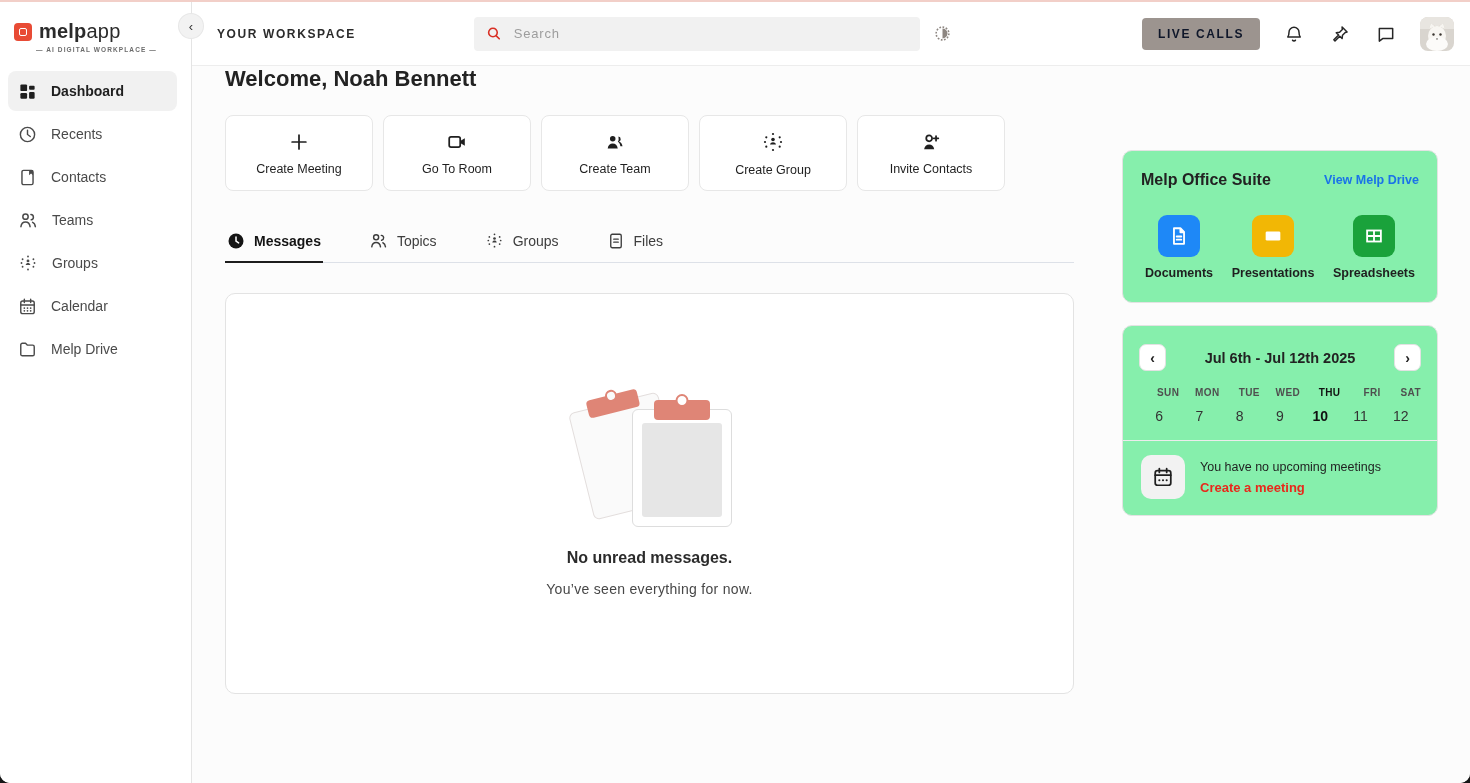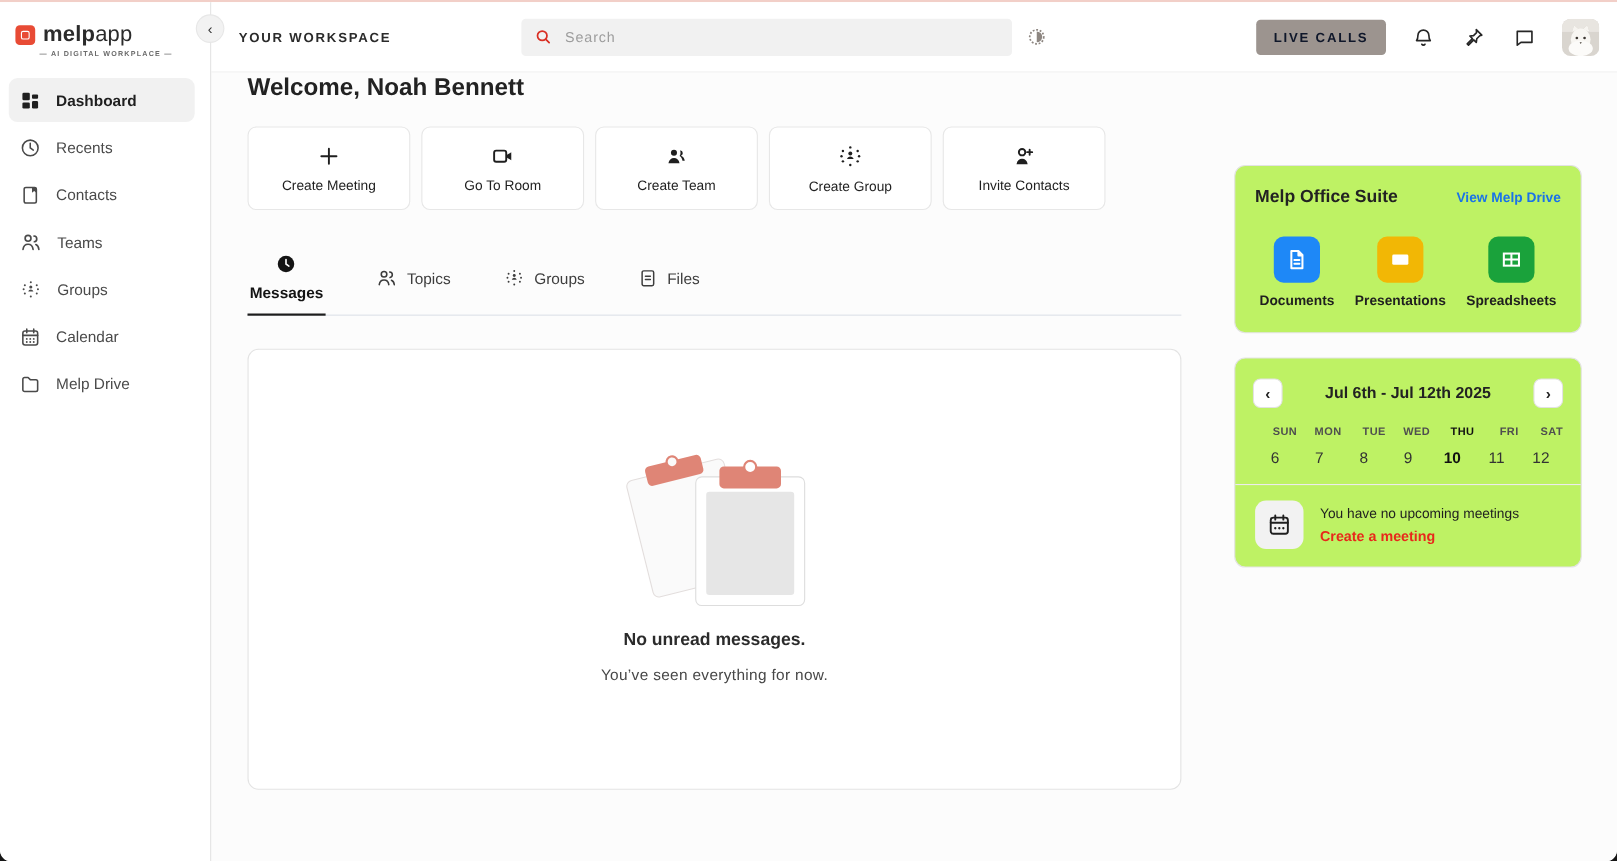--- a/index.html
+++ b/index.html
@@ -41,39 +41,39 @@
 
   
   .content { flex:1; display:flex; background:#fcfcfc; min-height:0; }
   .center-col { width:849px; margin-left:33px; flex:none; }
   .welcome { font-size:22px; font-weight:700; color:#222; }
   .actions { display:flex; gap:10px; margin-top:23px; }
   .action-card { width:148px; height:76px; background:#fff; border:1px solid #e7e7e7; border-radius:8px; display:flex; flex-direction:column; align-items:center; justify-content:center; gap:9px; cursor:pointer; }
   .action-card .label { font-size:12.5px; font-weight:500; color:#1f1f1f; }
   .tabs { display:flex; gap:44px; margin-top:40px; border-bottom:1px solid #dde1e8; }
   .tab { display:flex; align-items:center; gap:9px; padding:0 2px 12px 2px; font-size:14px; color:#3d3d3d; font-weight:500; cursor:pointer; position:relative; }
-  .tab.active { font-weight:700; color:#141414;flex-direction:column; }
+  .tab.active { font-weight:700; color:#141414; }
   .tab.active::after { content:""; position:absolute; left:0; right:0; bottom:-1px; height:2px; background:#1d1d1d; }
   .messages-panel { margin-top:30px; height:401px; background:#fff; border:1px solid #e3e3e3; border-radius:10px; display:flex; flex-direction:column; align-items:center; justify-content:center; }
 
   
   .illustration { position:relative; width:160px; height:128px; margin-bottom:30px; }
   .clip-back { position:absolute; left:10px; top:10px; width:92px; height:110px; background:#fafafa; border:1px solid #e3dedd; border-radius:6px; transform:rotate(-14deg); }
   .clip-back .clip { position:absolute; left:50%; top:-9px; transform:translateX(-50%); width:52px; height:18px; background:#df8576; border-radius:4px; }
   .clip-back .clip::before { content:""; position:absolute; left:50%; top:-5px; transform:translateX(-50%); width:8px; height:8px; border-radius:50%; background:#fafafa; border:2.5px solid #df8576; }
   .clip-front { position:absolute; left:62px; top:18px; width:100px; height:118px; background:#fff; border:1px solid #ddd; border-radius:6px; }
   .clip-front .pad { position:absolute; left:9px; right:9px; top:13px; bottom:9px; background:#e6e6e6; border-radius:3px; }
   .clip-front .clip { position:absolute; left:50%; top:-10px; transform:translateX(-50%); width:56px; height:20px; background:#df8576; border-radius:4px; }
   .clip-front .clip::before { content:""; position:absolute; left:50%; top:-6px; transform:translateX(-50%); width:9px; height:9px; border-radius:50%; background:#fff; border:2.5px solid #df8576; }
   .empty-title { font-size:16px; font-weight:700; color:#2b2b2b; margin-bottom:14px; }
   .empty-sub { font-size:14px; color:#474747; letter-spacing:.3px; }
 
   
   .right-col { width:316px; margin-left:48px; flex:none; }
-  .card { background:#bef264; border:1px solid #e3e3e3; border-radius:10px; }
+  .card { background:#86efac; border:1px solid #e3e3e3; border-radius:10px; }
   .office-card { margin-top:84px; padding:20px 18px 22px 18px; }
   .office-head { display:flex; align-items:center; justify-content:space-between; }
   .office-title { font-size:16px; font-weight:800; color:#222; }
   .office-link { font-size:12.5px; font-weight:600; color:#1a73e8; cursor:pointer; }
   .office-apps { display:flex; justify-content:space-between; margin-top:26px; padding:0 4px; }
   .office-app { display:flex; flex-direction:column; align-items:center; gap:9px; cursor:pointer; }
   .app-tile { width:42px; height:42px; border-radius:9px; display:flex; align-items:center; justify-content:center; }
   .office-app .label { font-size:12.5px; font-weight:700; color:#1f1f1f; }
 
   .calendar-card { margin-top:22px; padding:18px 16px 0 16px; }

